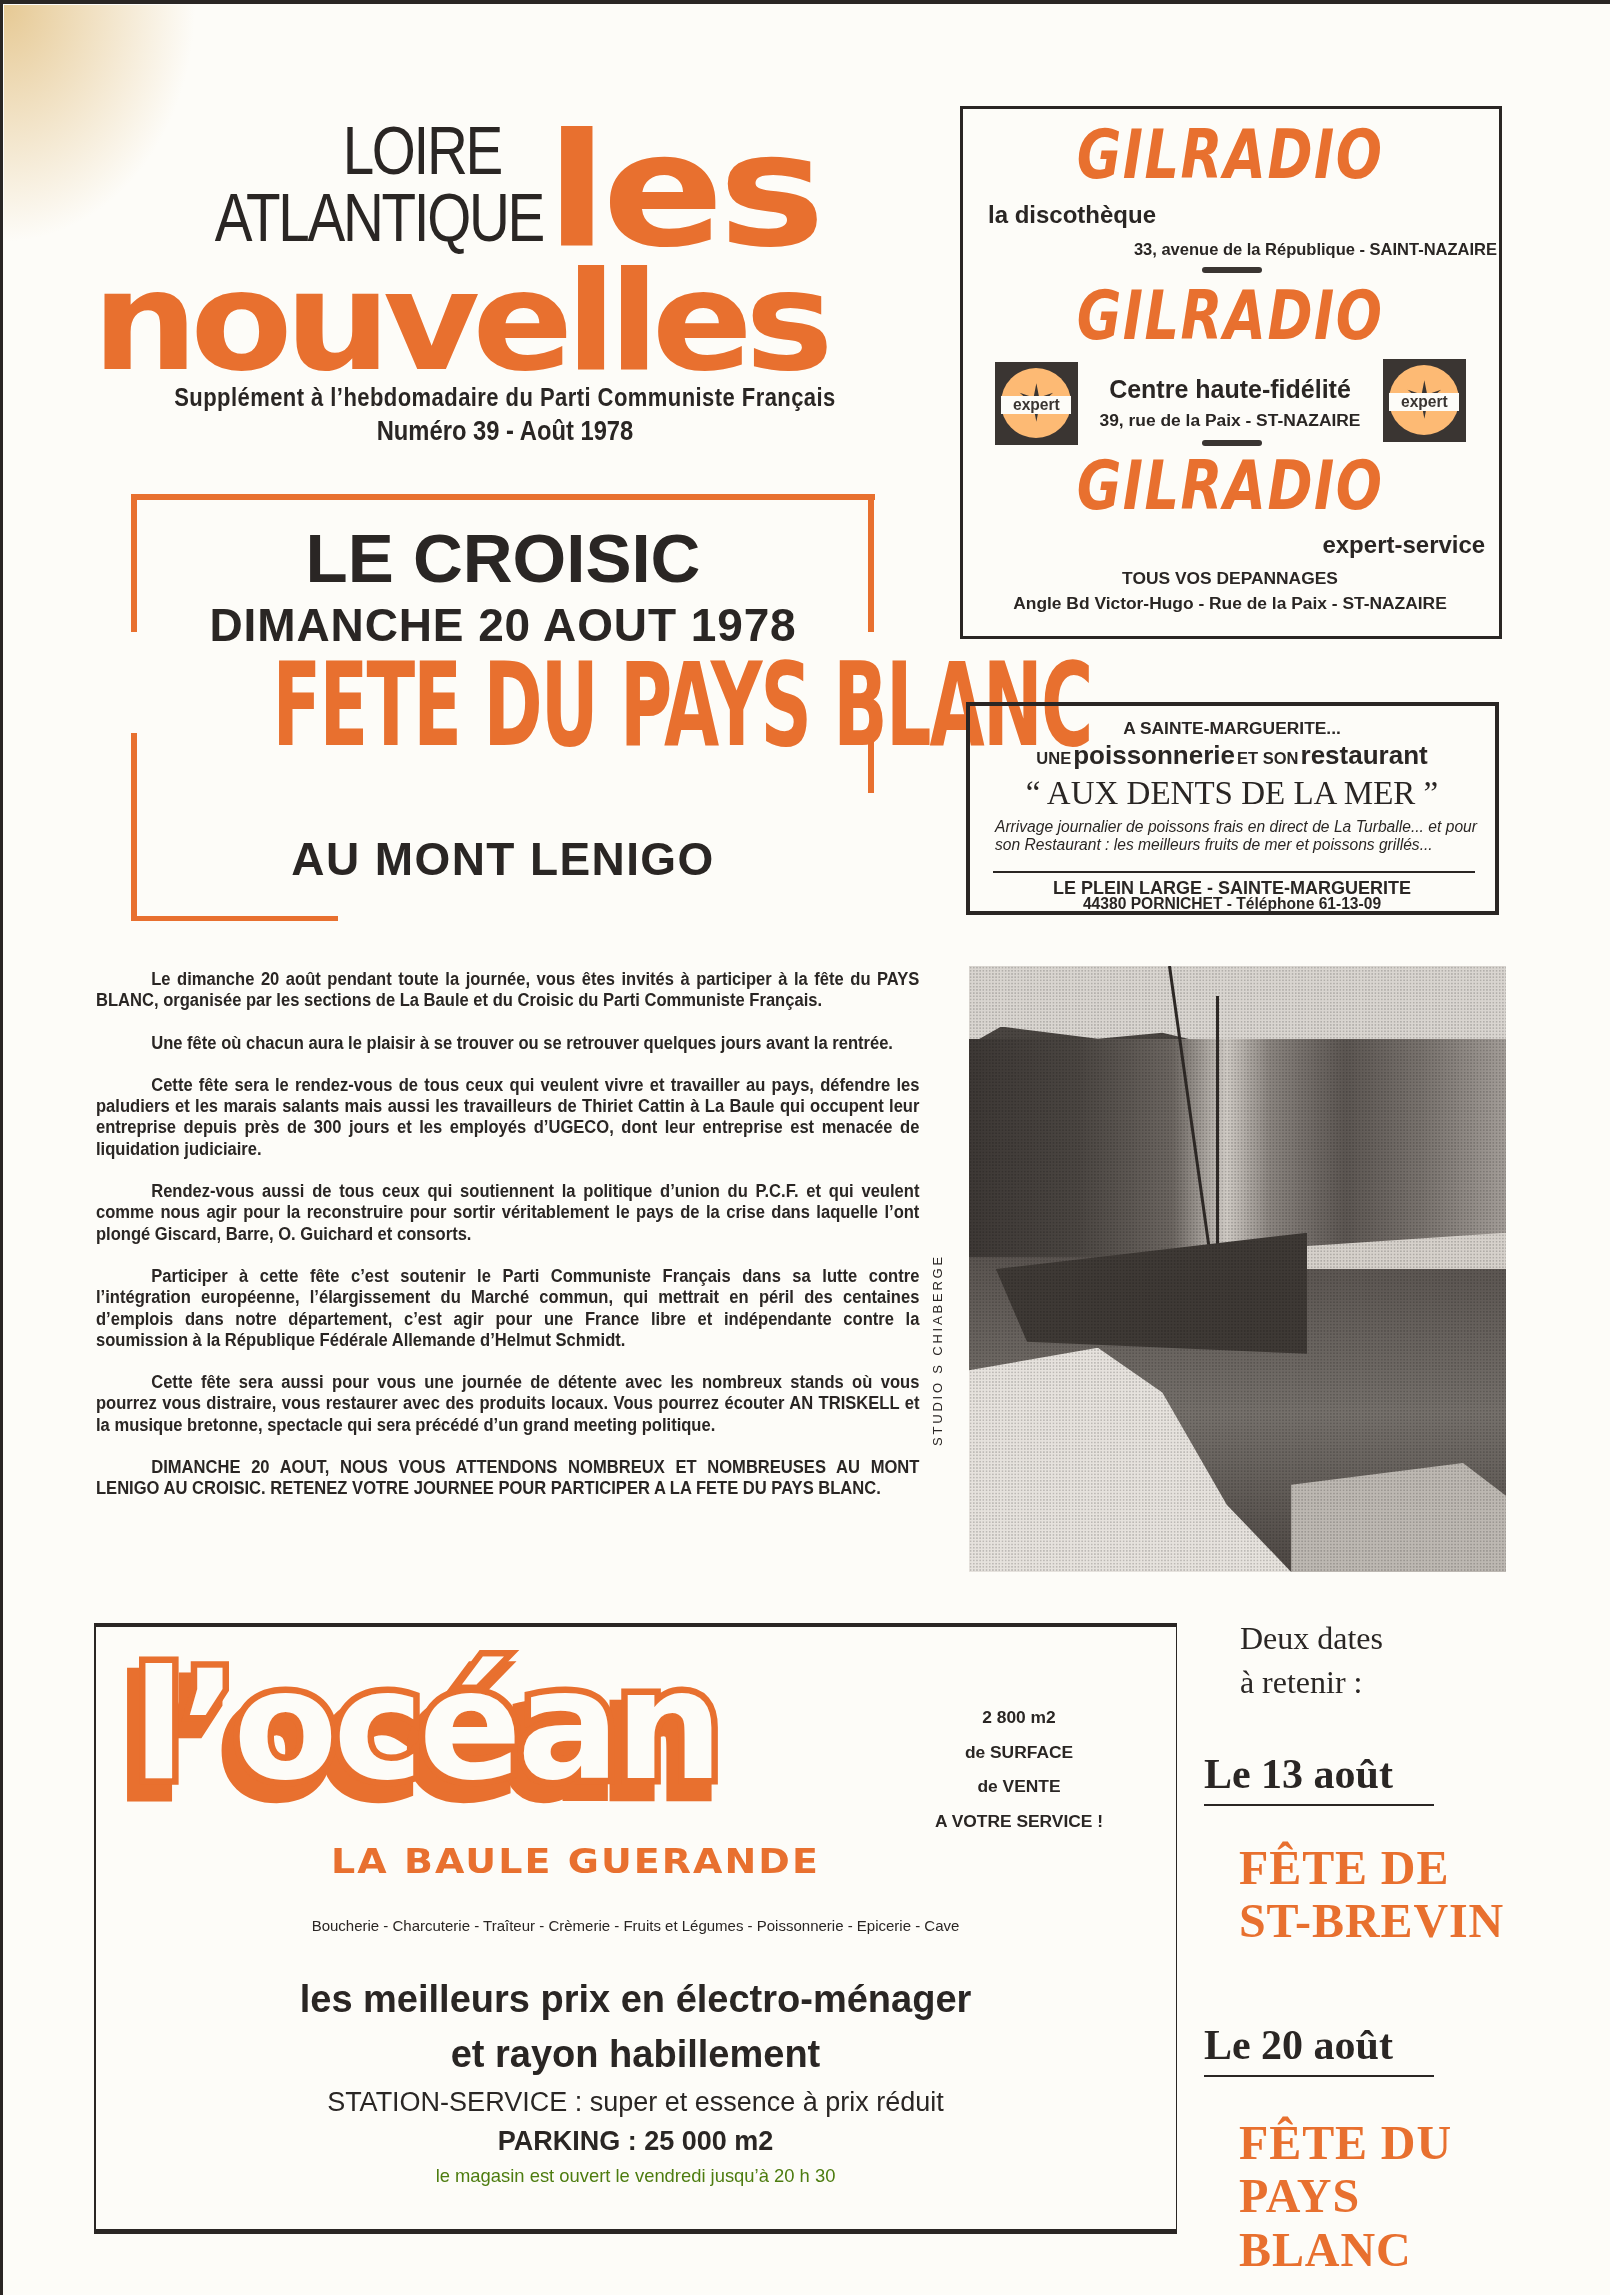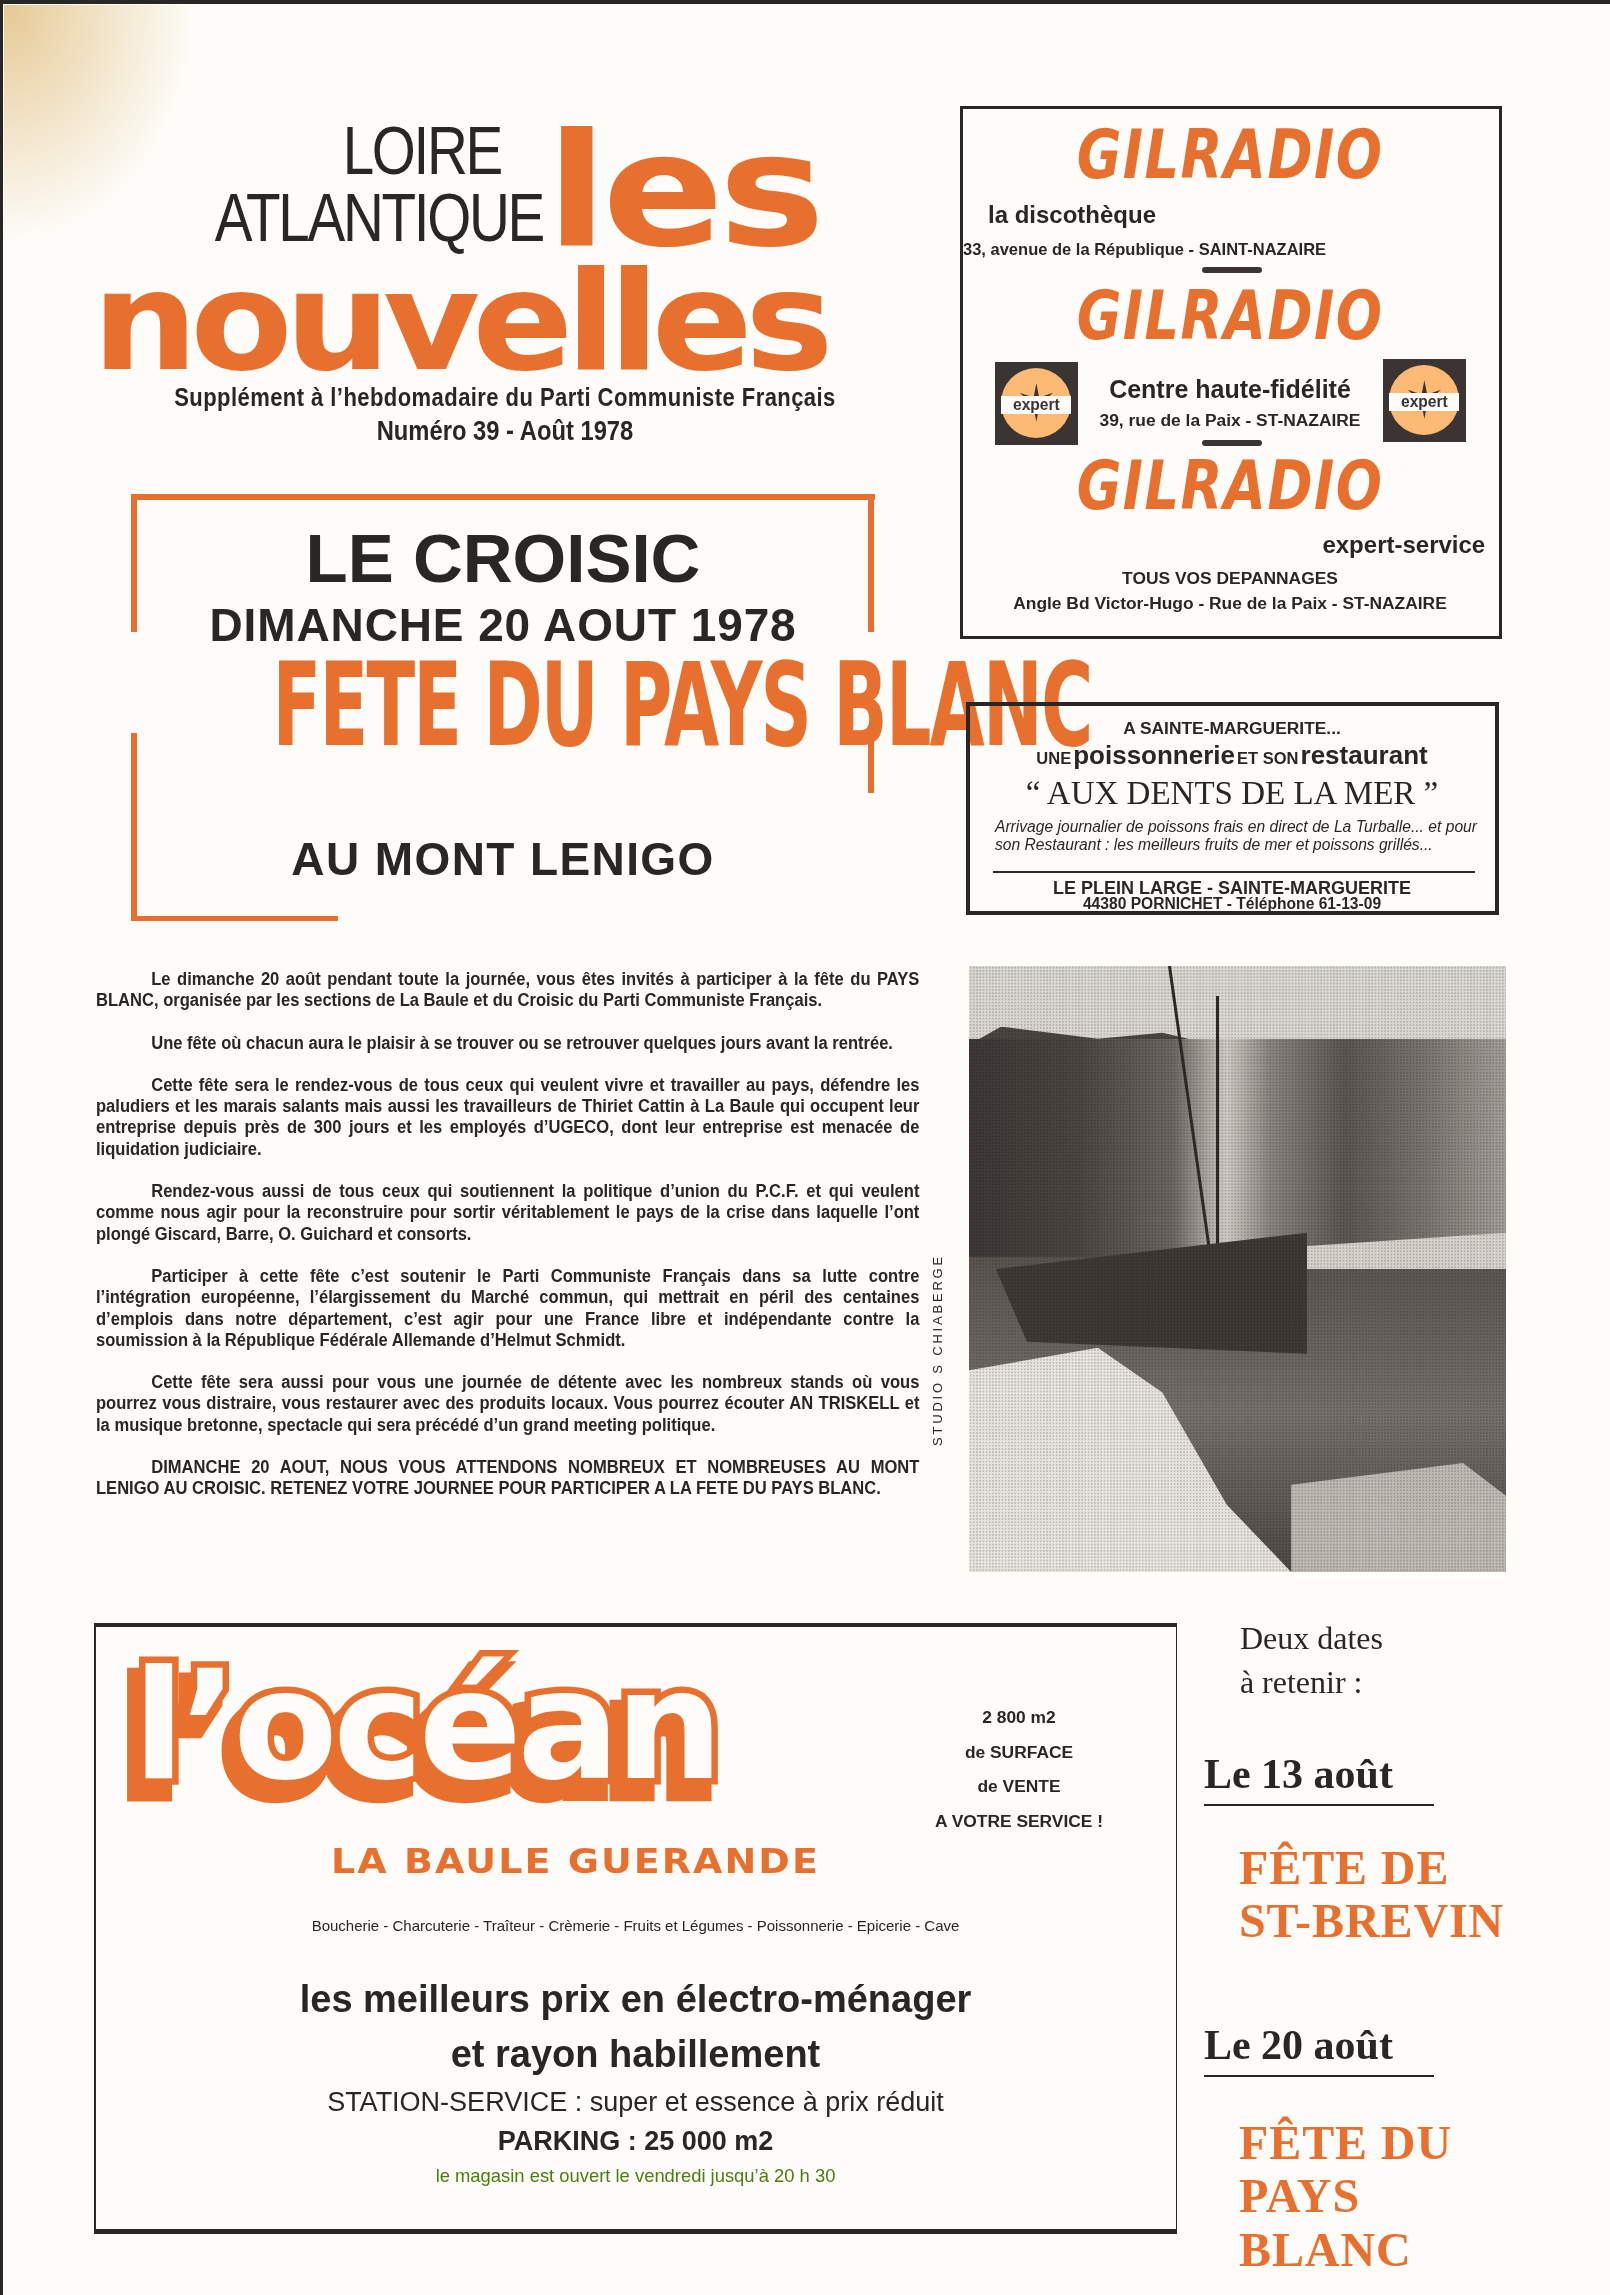--- a/index.html
+++ b/index.html
@@ -129,21 +129,21 @@
   <div class="cb-bot"></div>
   <div class="cb-title">LE CROISIC</div>
   <div class="cb-date">DIMANCHE 20 AOUT 1978</div>
   <div class="cb-fete">FETE DU PAYS BLANC</div>
   <div class="cb-mont">AU MONT LENIGO</div>
 </div>
 
 <div class="abs gil">
   <div class="gil-logo" style="top:9.2px">GILRADIO</div>
   <div class="gil-t" style="left:25px;top:92px;font-size:24px;">la discothèque</div>
-  <div class="gil-t" style="left:0;width:534px;text-align:left;top:131px;font-size:16.5px;">33, avenue de la République - SAINT-NAZAIRE</div>
+  <div class="gil-t" style="left:0;width:534px;text-align:right;top:131px;font-size:16.5px;">33, avenue de la République - SAINT-NAZAIRE</div>
   <div class="gil-tilde" style="top:158px"></div>
   <div class="gil-logo" style="top:170px">GILRADIO</div>
   <div class="expert" style="left:32px;top:253px">
     <div class="expert-c">
         <span class="expert-star">✶</span>
       <span class="expert-lbl">expert</span>
       </div>
   </div>
   <div class="expert" style="left:420px;top:250px">
     <div class="expert-c">

